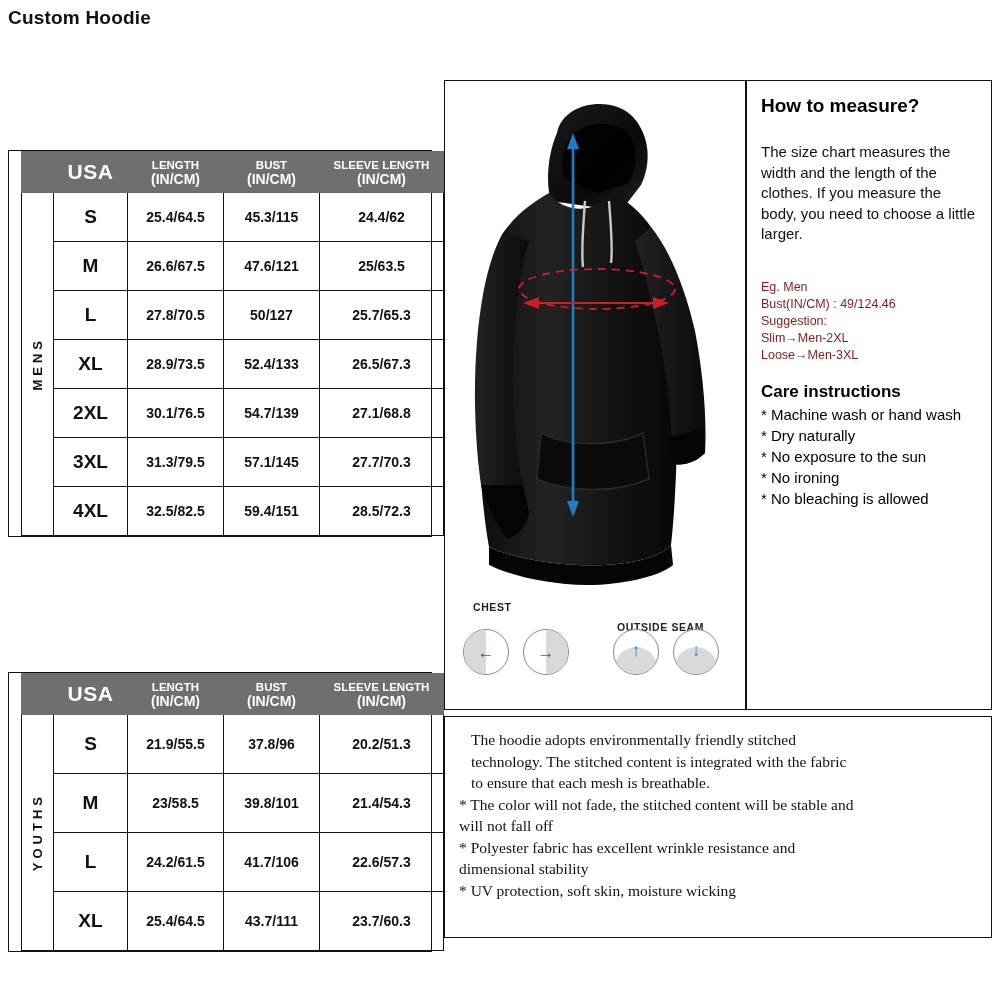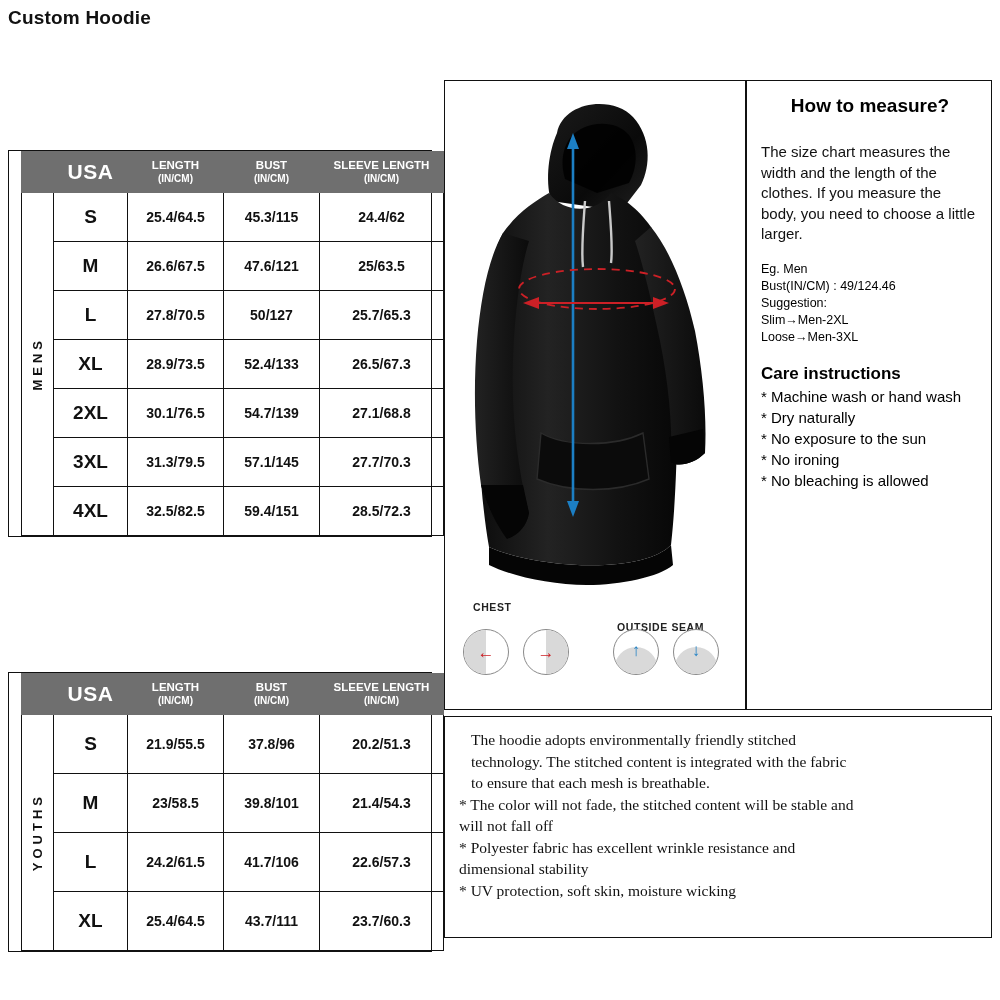--- a/index.html
+++ b/index.html
@@ -70,21 +70,21 @@
     font-weight: bold;
     line-height: 14px;
   }
   table.size thead th.usa {
     font-size: 21px;
     font-weight: bold;
     letter-spacing: .5px;
   }
   table.size thead th .unit {
     display: block;
-    font-size: 10px;
+    font-size: 14px;
     font-weight: bold;
   }
   table.size tbody td {
     font-size: 14px;
     font-weight: bold;
     padding: 0;
     height: 49px;
     color: #111;
   }
   table.size tbody td.size-cell {
@@ -182,34 +182,33 @@
     top: 80px;
     width: 246px;
     height: 630px;
     border: 1px solid #111;
     background: #fff;
     padding: 12px 12px 10px 14px;
   }
   .r-title {
     font-size: 19px;
     font-weight: bold;
-    text-align: center;
     margin: 2px 0 8px 0;
   }
   .r-para {
     font-size: 15px;
     line-height: 20.5px;
     color: #111;
     margin-top: 25px;
   }
   .r-small {
     font-size: 12.5px;
     line-height: 17px;
-    color: #000000;
-    margin-top: 16px;
+    color: #7f1d1d;
+    margin-top: 34px;
   }
   .r-care-title {
     font-size: 17px;
     font-weight: bold;
     margin-top: 18px;
   }
   .r-care {
     font-size: 15px;
     line-height: 21px;
     margin-top: 2px;

